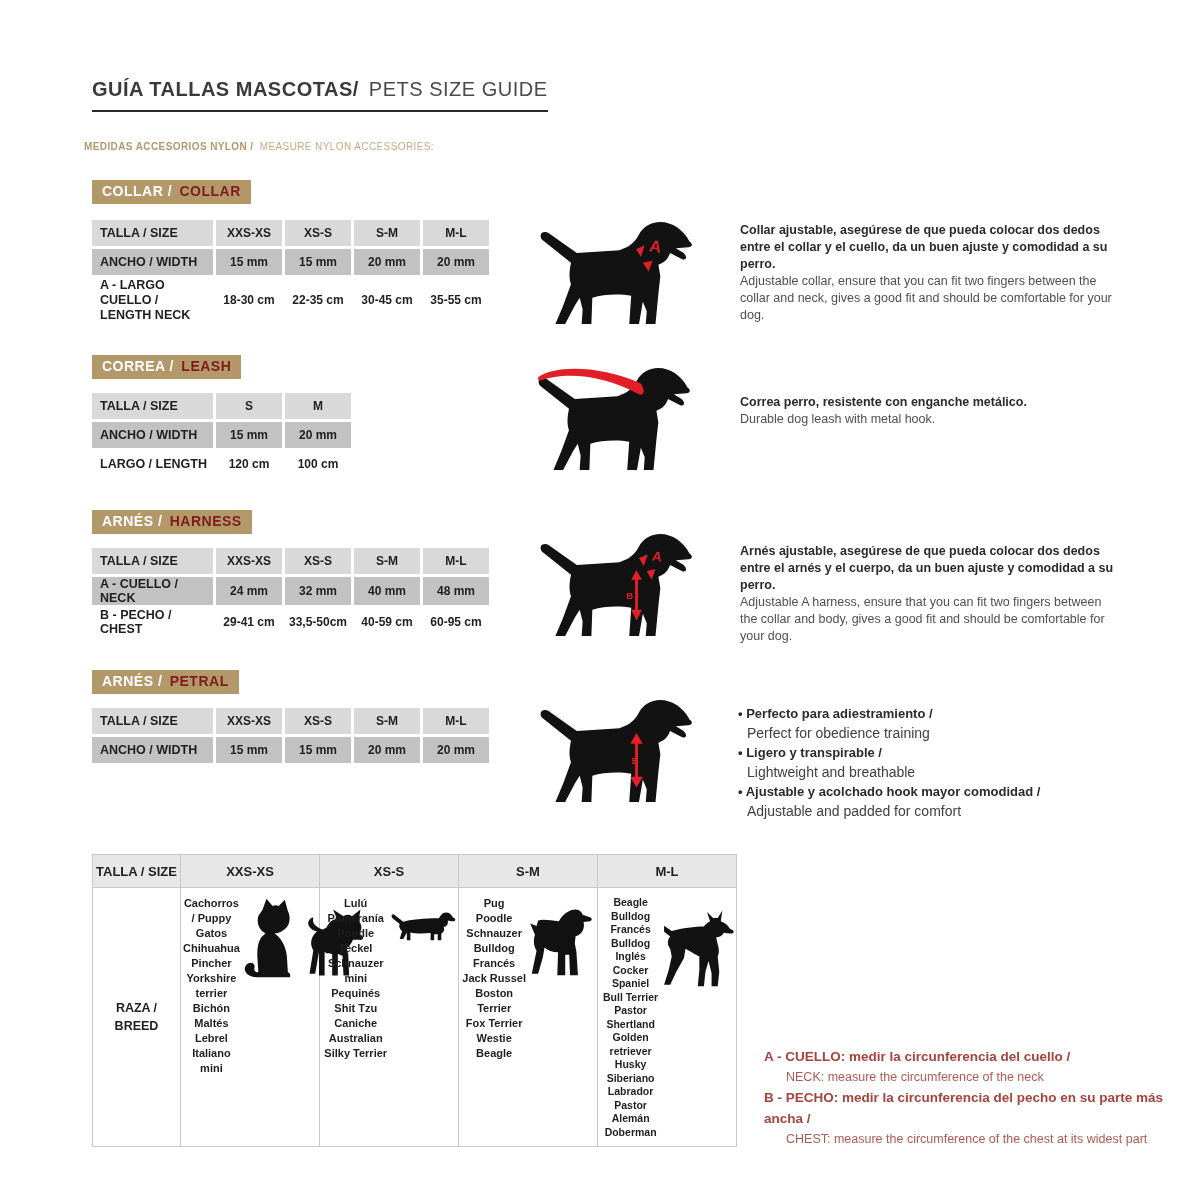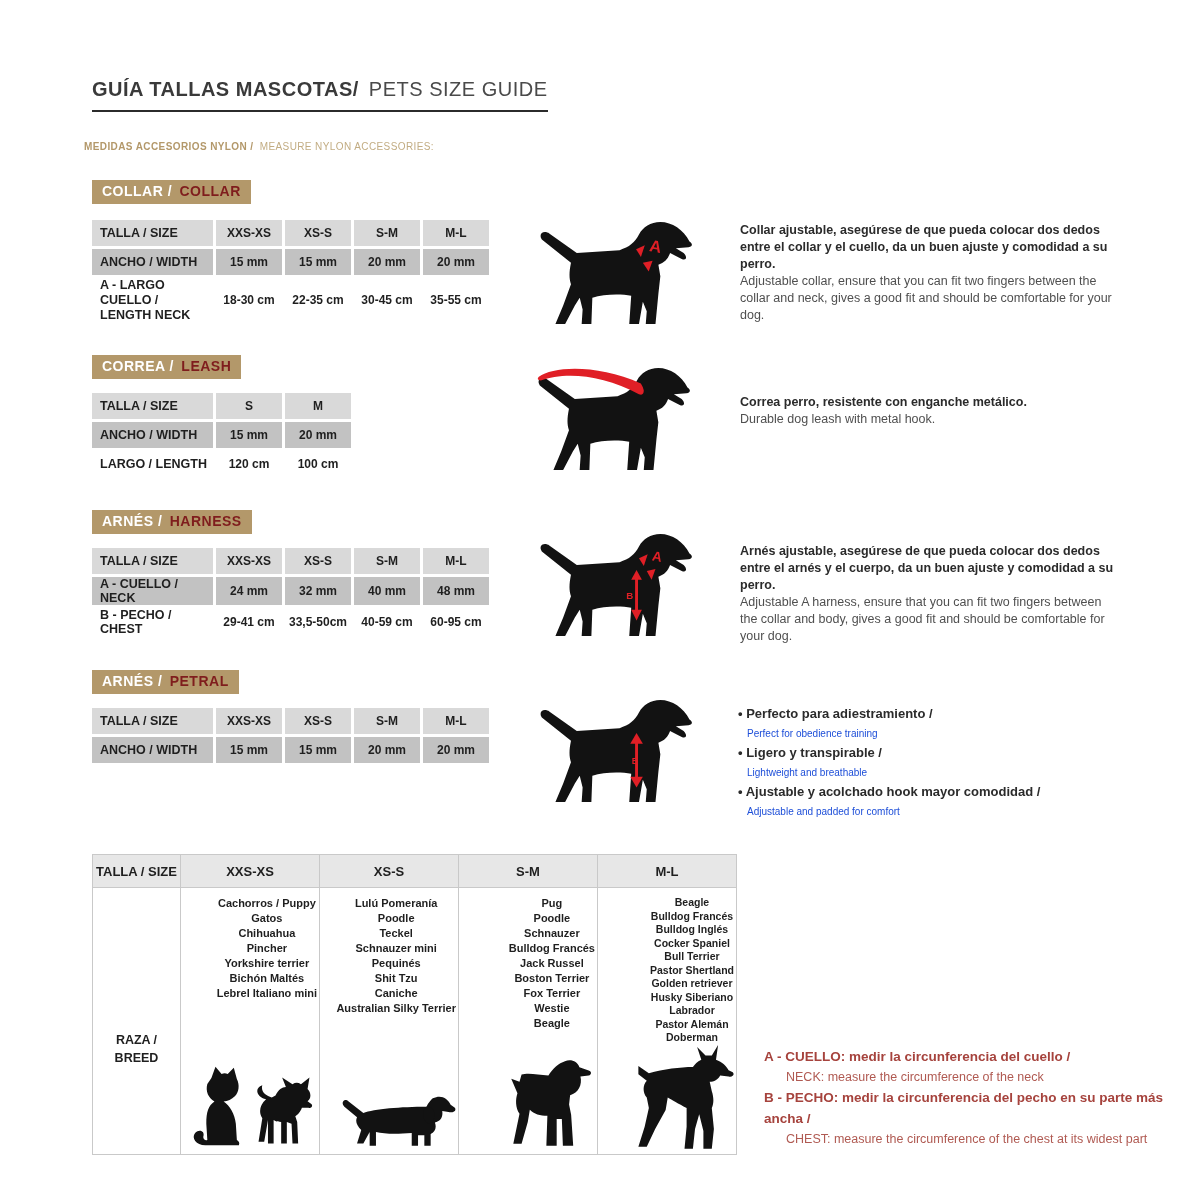--- a/index.html
+++ b/index.html
@@ -34,34 +34,34 @@
 
   
   .desc{width:382px;}
   .desc .es{margin:0;font-weight:bold;font-size:12.5px;line-height:17px;color:#2b2b2b;}
   .desc .en{margin:0;font-weight:normal;font-size:12.5px;line-height:17px;color:#4f4f4f;}
 
   
   .bullets{width:400px;}
   .bullets .es{display:block;font-weight:bold;font-size:13px;line-height:20px;color:#2b2b2b;}
   .bullets .es::before{content:"• ";}
-  .bullets .en{display:block;font-weight:normal;font-size:10px;line-height:19px;color:#1d4ed8;padding-left:9px;}
+  .bullets .en{display:block;font-weight:normal;font-size:14px;line-height:19px;color:#404040;padding-left:9px;}
 
   
   .breed-table{border-collapse:collapse;table-layout:fixed;}
   .breed-table td{border:1px solid #c9c9c9;}
   .breed-table tr.head td{background:#e7e7e7;height:30px;text-align:center;
                           font-weight:bold;font-size:13px;color:#1f1f1f;white-space:nowrap;}
   .breed-table td.body{height:258px;vertical-align:top;background:#fff;padding:0;}
-  .cellwrap{height:100%;display:flex;flex-direction:column;justify-content:space-between;
-            align-items:flex-end;padding:8px 2px 2px 2px;box-sizing:border-box;}
+  .cellwrap{height:100%;display:flex;flex-direction:row;justify-content:space-between;
+            align-items:flex-start;padding:8px 2px 2px 2px;box-sizing:border-box;}
   .breedlist{font-weight:bold;font-size:11px;line-height:15px;text-align:center;color:#1f1f1f;}
   .breedlist.small{font-size:10.5px;line-height:13.5px;}
   .raza{height:100%;display:flex;align-items:center;justify-content:center;
-        font-weight:bold;font-size:12.5px;line-height:18px;text-align:center;color:#1f1f1f;margin-top:28px;}
+        font-weight:bold;font-size:12.5px;line-height:18px;text-align:center;color:#1f1f1f;}
   .silrow{display:flex;align-items:flex-end;gap:6px;}
 
   
   .notes{width:420px;}
   .notes .es{display:block;font-weight:bold;font-size:13.5px;line-height:21px;color:#a6433d;}
   .notes .en{display:block;font-weight:normal;font-size:12.5px;line-height:20px;color:#b05a52;padding-left:22px;}
 
   svg{display:block;}
 </style>
 </head>

